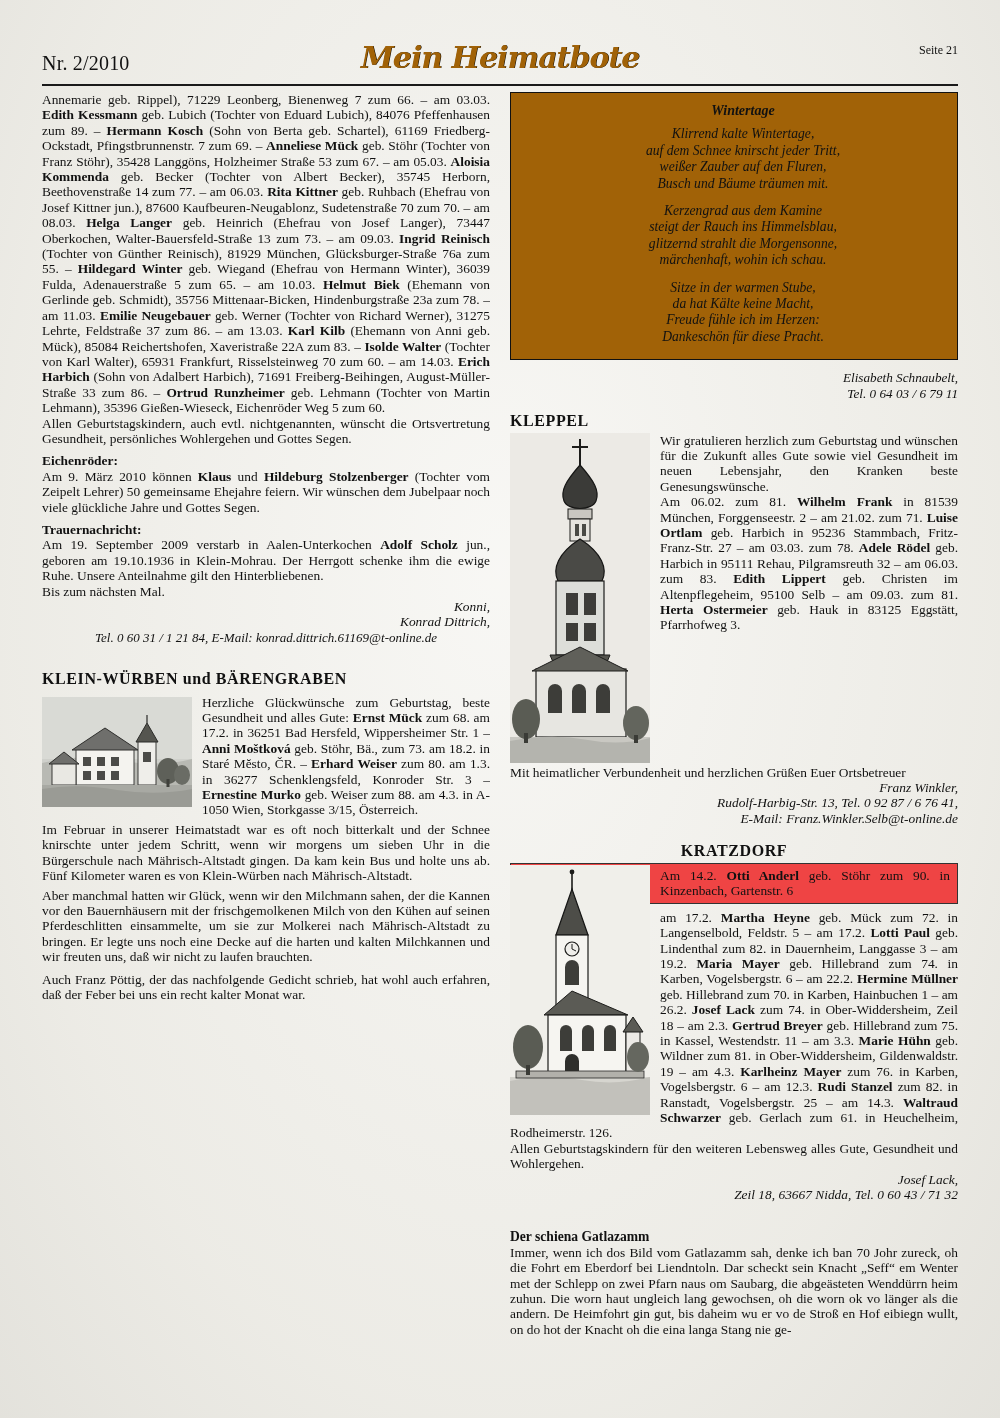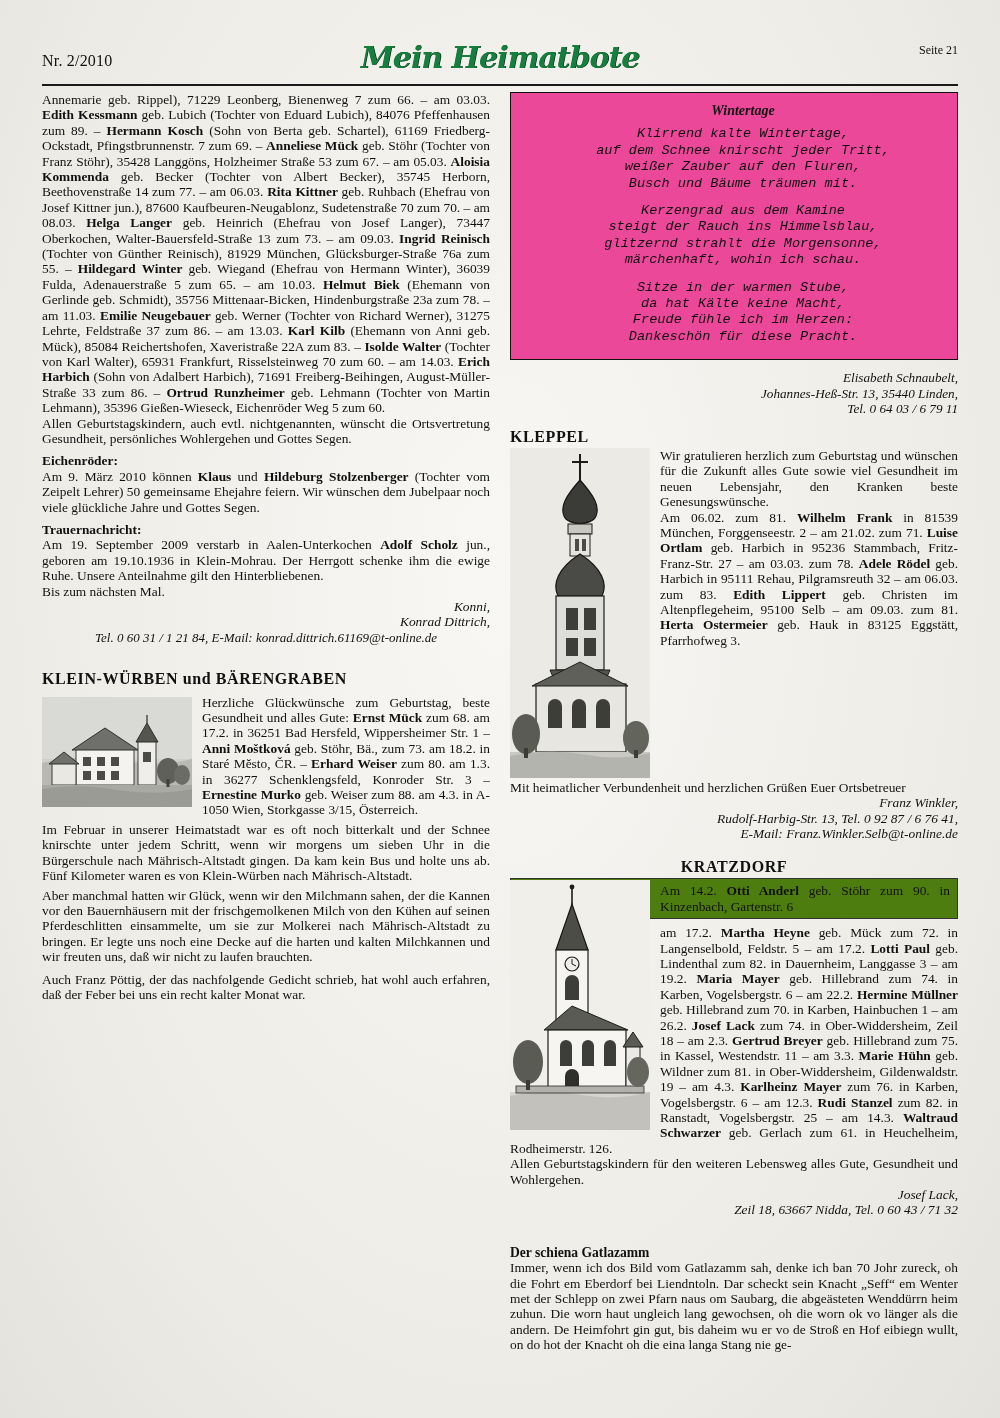--- a/index.html
+++ b/index.html
@@ -19,32 +19,32 @@
   .page:before{
     content:"";position:absolute;inset:0;
     background:
       radial-gradient(ellipse at 50% 40%, rgba(255,255,255,0.45), rgba(220,218,210,0.25) 70%, rgba(200,198,190,0.35) 100%);
     pointer-events:none;
   }
   .masthead{
     position:absolute;left:42px;top:40px;width:916px;height:42px;
   }
   .masthead .nr{
-    position:absolute;left:0;top:12px;font-size:16px;letter-spacing:.2px;
+    position:absolute;left:0;top:12px;font-size:20px;letter-spacing:.2px;
   }
   .masthead .seite{
     position:absolute;right:0;top:3px;font-size:12px;
   }
   .masthead .logo{
     position:absolute;left:50%;transform:translateX(-50%);top:0;
     font-family:"DejaVu Serif", serif;
     font-weight:bold;font-style:italic;
     font-size:30px;
     letter-spacing:-1px;
-    color:#15803d;
+    color:#a16207;
     white-space:nowrap;
     text-shadow:0.5px 0 0 #000;
   }
   .rule{
     position:absolute;left:42px;top:84px;width:916px;height:2px;background:#1a1a1a;
   }
   .col{
     position:absolute;top:92px;
     font-size:13.4px;line-height:15.4px;
     text-align:justify;
@@ -54,42 +54,42 @@
   .colR{left:510px;width:448px;}
   p{margin:0 0 0 0;text-indent:0;}
   .b{font-weight:bold;}
   .i{font-style:italic;}
   .center{text-align:center;}
   .right{text-align:right;}
 
   
   .poembox{
     border:1.5px solid #111;
-    background:#ec4899;
+    background:#a16207;
     padding:10px 18px 14px 36px;
     margin-bottom:10px;
   }
   .poembox .ttl{
     text-align:center;font-style:italic;font-weight:bold;font-size:14px;margin-bottom:8px;
   }
   .poembox .stanza{
-    text-align:center;font-style:italic;font-size:13.6px;line-height:16.4px;margin-bottom:11px;font-family:Liberation Mono, monospace;
+    text-align:center;font-style:italic;font-size:13.6px;line-height:16.4px;margin-bottom:11px;
   }
   .poembox .stanza:last-child{margin-bottom:0;}
   .sig{
     text-align:right;font-style:italic;font-size:13.2px;line-height:15.4px;margin:6px 0 12px 0;
   }
   .secthead{
     font-family:"Liberation Serif", serif;
     font-weight:bold;font-size:16px;letter-spacing:.6px;
     margin:10px 0 4px 0;
   }
   .secthead.center{text-align:left;}
   .highlight{
-    border:1px solid #333;background:#4d7c0f;
+    border:1px solid #333;background:#ef4444;
     padding:4px 7px;margin:4px 0 6px 0;
     font-size:13.4px;line-height:15.6px;
   }
   .imgwrap{float:left;margin:2px 10px 4px 0;}
   .clear{clear:both;}
   .sectsub{font-weight:bold;font-size:13.6px;margin-top:23px;}
 
   
   svg.church{display:block;}
   
@@ -189,21 +189,20 @@
 glitzernd strahlt die Morgensonne,
 märchenhaft, wohin ich schau.</div>
       <div class="stanza" style="white-space:pre-line;">Sitze in der warmen Stube,
 da hat Kälte keine Macht,
 Freude fühle ich im Herzen:
 Dankeschön für diese Pracht.</div>
     </div>
 
     <div class="sig">
       <div>Elisabeth Schnaubelt,</div>
-      <div>Johannes-Heß-Str. 13, 35440 Linden,</div>
       <div>Tel. 0 64 03 / 6 79 11</div>
     </div>
 
     <p class="secthead">KLEPPEL</p>
 
     <div class="imgwrap" style="margin:0 10px 2px 0;">
       <svg class="church" width="140" height="330" viewBox="0 0 140 330">
         <rect x="0" y="0" width="140" height="330" fill="#eceae5"></rect>
 
         <g stroke="#1c1c1a" stroke-width="2" fill="none">

